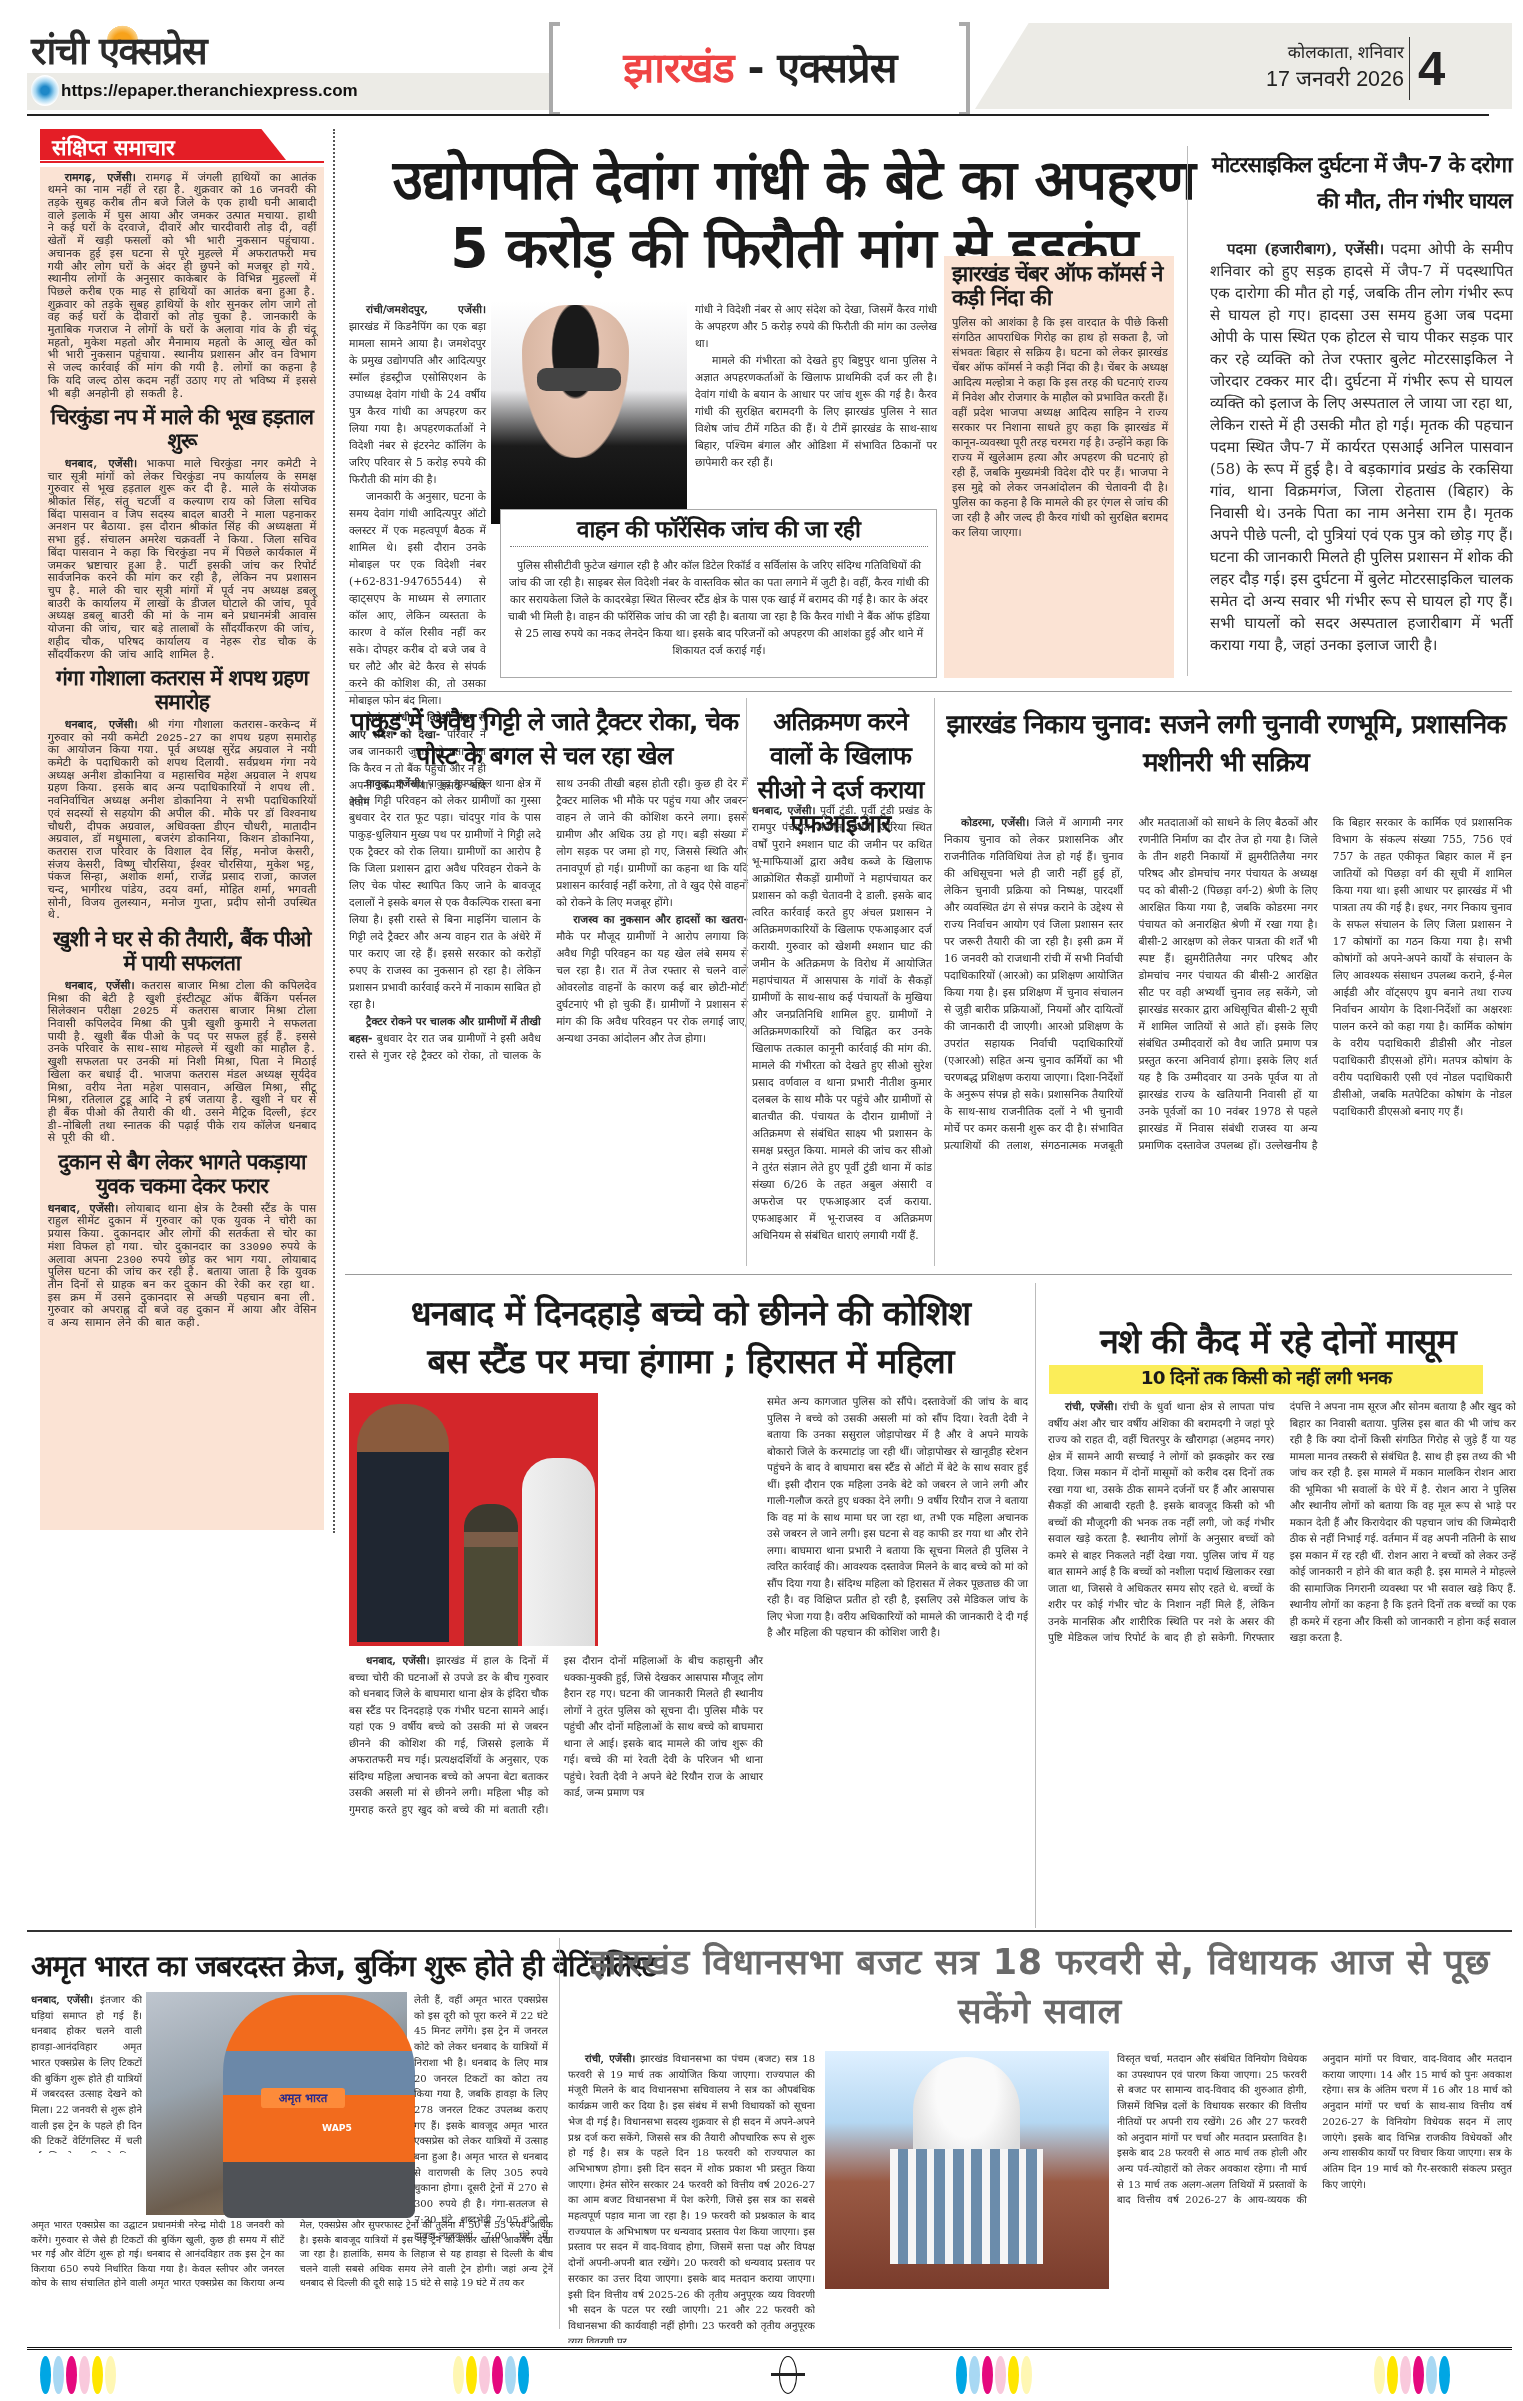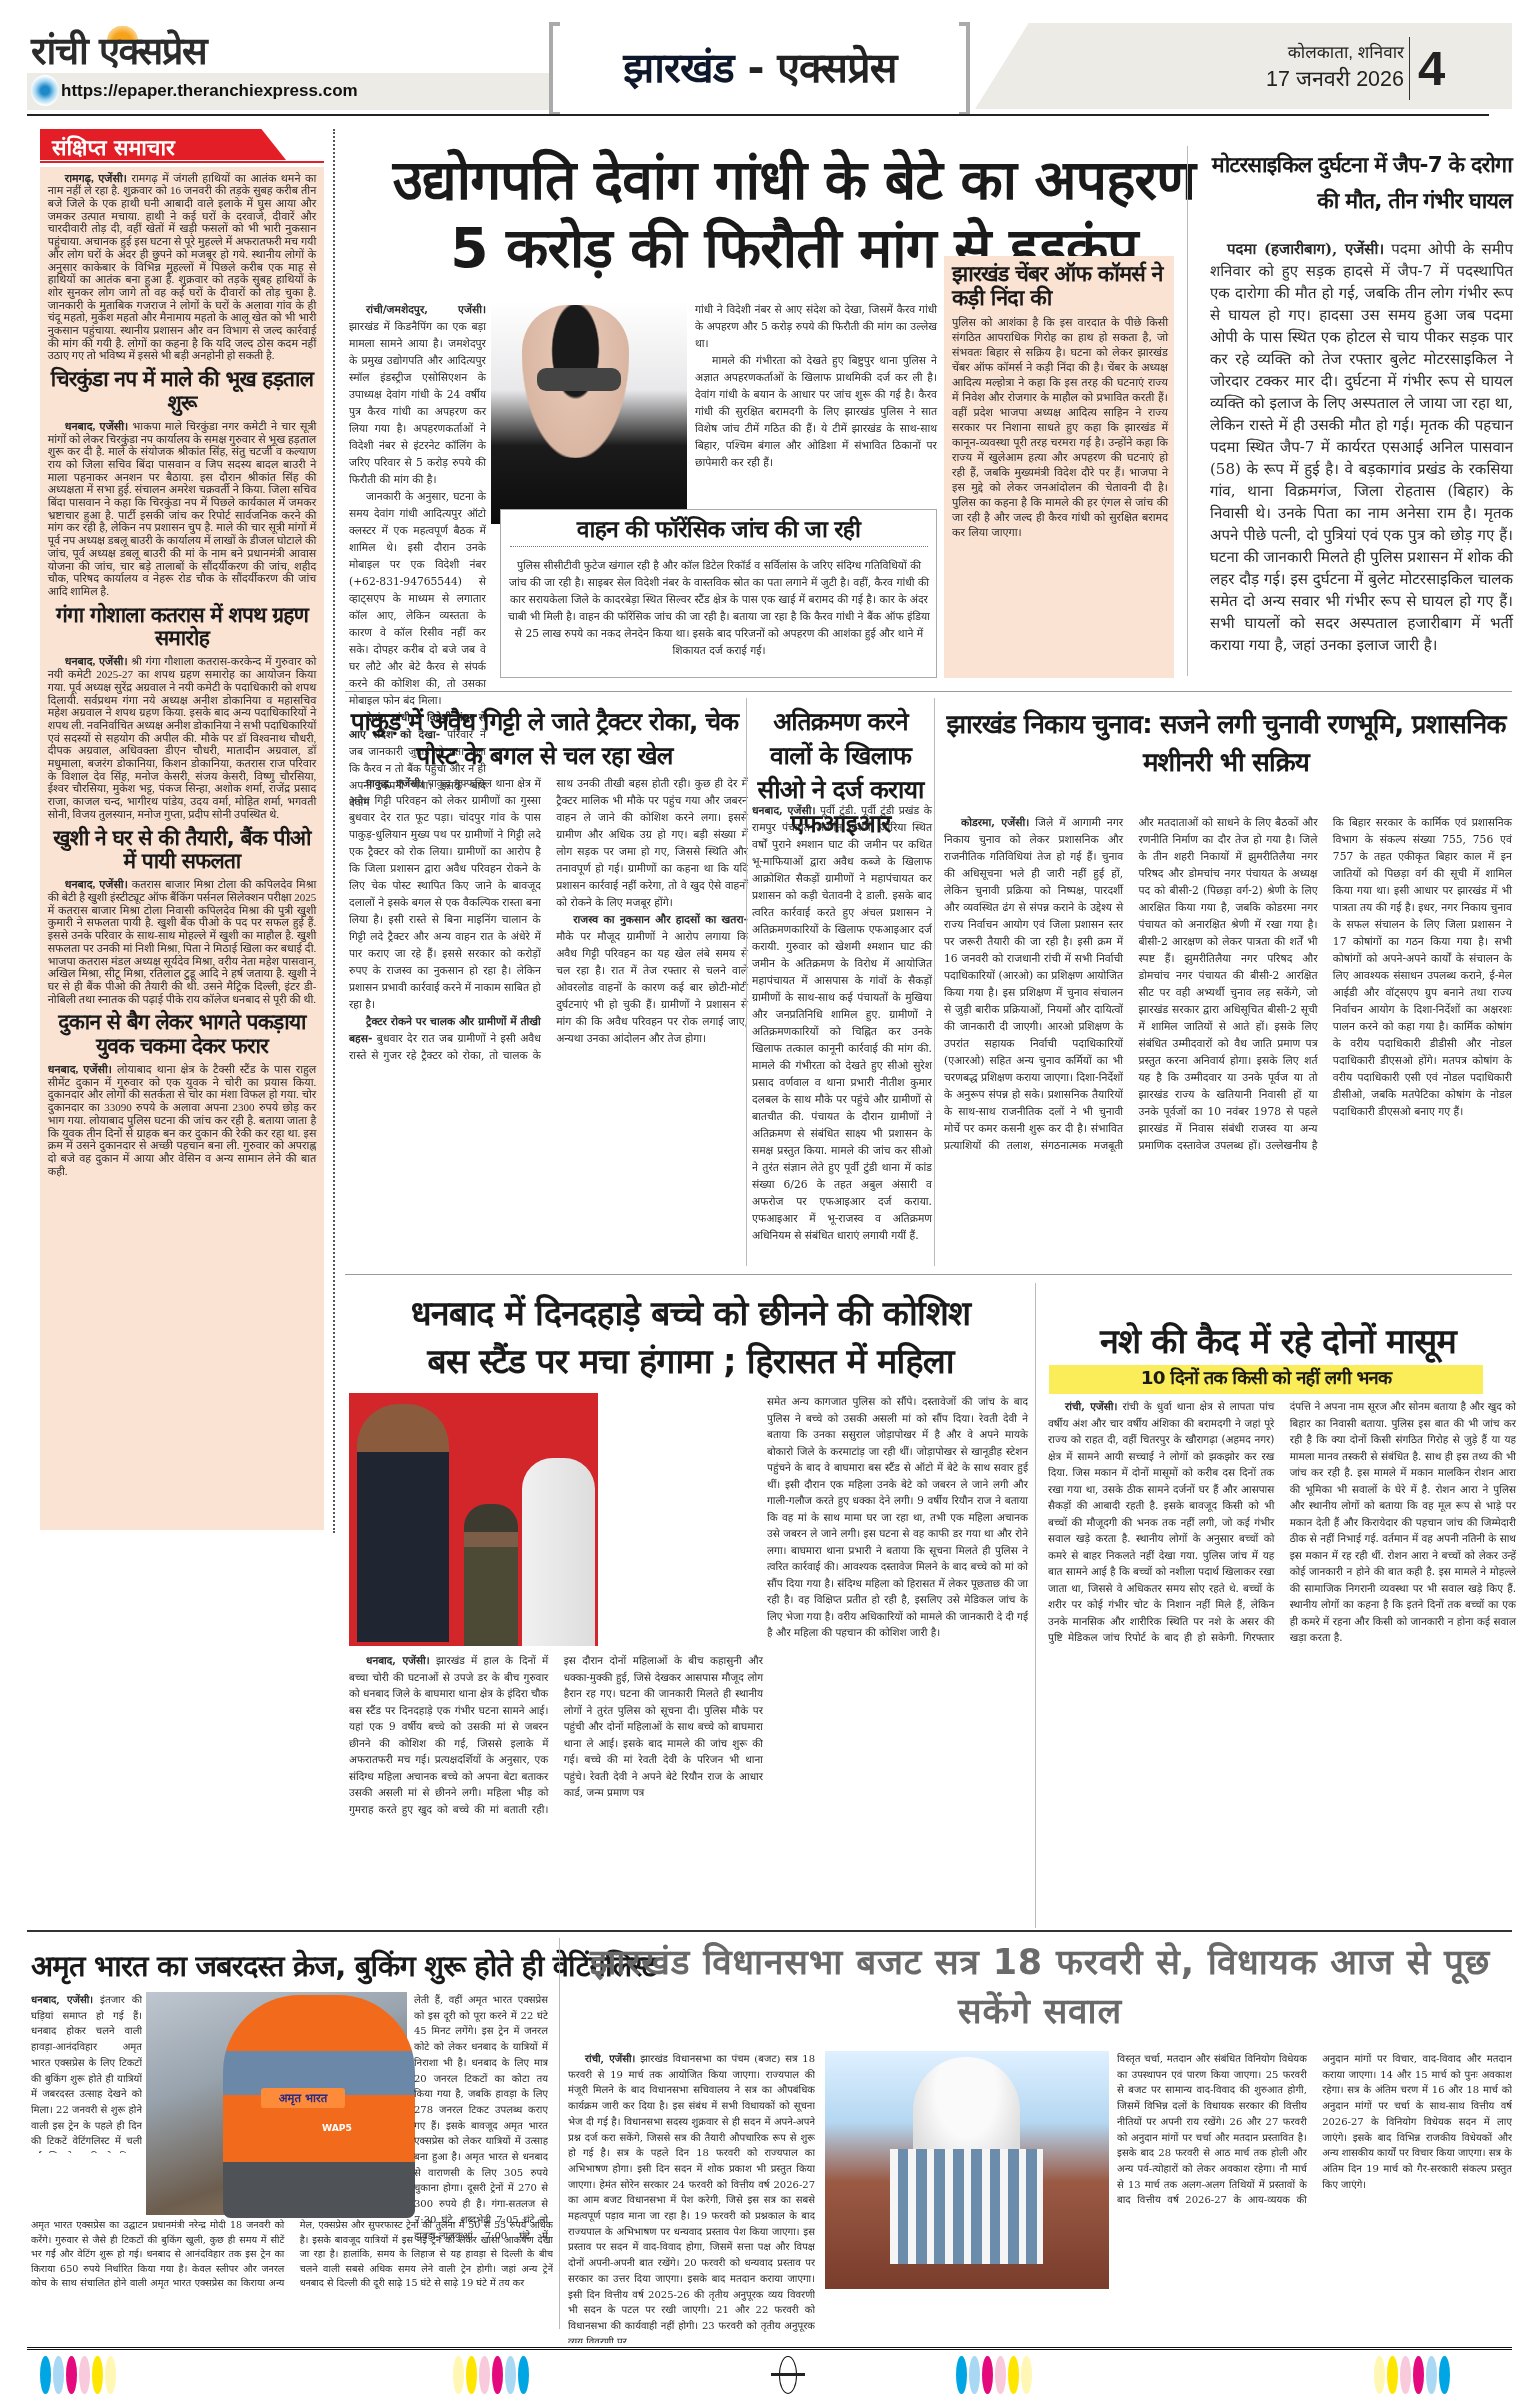--- a/index.html
+++ b/index.html
@@ -17,34 +17,34 @@
 #logo{left:31px;top:23px;width:200px;height:46px;font-size:38px;font-weight:bold;color:#2b2b2b;letter-spacing:-1.5px;font-family:"DejaVu Serif",serif}
 #logo-sun{left:107px;top:24.6px;width:31px;height:17px;border-radius:31px 31px 0 0;background:radial-gradient(circle at 50% 100%,#f7a21b 40%,#fbd38b 70%,transparent 72%)}
 #urlbar{left:27px;top:73px;width:691px;height:37px;background:#ecebe6}
 #url-icon{left:31px;top:75px;width:28px;height:31px;border-radius:50%;background:radial-gradient(circle,#1e88c8 20%,#9fd3f0 45%,#fff 70%)}
 #url{left:61px;top:81px;font-size:17px;font-weight:bold;color:#111;font-family:"Liberation Sans",sans-serif}
 #rule-top{left:27px;top:114px;width:1462px;border-top:2.3px solid #222}
 #section-box{left:553px;top:21.5px;width:414px;height:94px;background:#fff}
 #section-bl{left:549px;top:21.5px;width:10.7px;height:94px;border:4.6px solid #aaa;border-right:none}
 #section-br{left:959px;top:21.5px;width:10.7px;height:94px;border:4.6px solid #aaa;border-left:none}
 #section-title{left:568px;top:38px;width:384px;text-align:center;font-size:41px;font-weight:bold;letter-spacing:-0.8px}
-#section-title .blue{color:#0f172a}
+#section-title .blue{color:#ef4444}
 #date-band{left:975px;top:23px;width:537px;height:86px;background:#ecebe6;clip-path:polygon(10% 0,100% 0,100% 100%,0 100%)}
 #date-city{left:1251px;top:40px;font-size:17px;text-align:right;width:153px;font-family:Liberation Sans, sans-serif}
 #date-date{left:1220px;top:63px;font-size:21.5px;text-align:right;width:184px;font-family:Liberation Sans, sans-serif}
 #date-sep{left:1409px;top:37px;height:63px;border-left:1.5px solid #333}
 #page-num{left:1418px;top:40px;font-size:49px;font-weight:bold;font-family:"Liberation Sans",sans-serif}
 
 #brief-tab{left:40px;top:129px;width:246px;height:31px;background:#e41e26;clip-path:polygon(0 0,90% 0,100% 100%,0 100%)}
 #brief-title{left:52px;top:132px;color:#fff;font-size:21.5px;font-weight:bold}
 #brief-line{left:40px;top:161px;width:284px;border-top:2.3px solid #e41e26}
 #brief-box{left:40px;top:167px;width:284px;height:1363px;background:#fbe3d4}
 #brief-sep{left:333px;top:129px;height:1404px}
 .brief-item .hl{font-size:21px;text-align:center;margin:6.1px 0 4.6px}
-.brief-item .body{font-family:Liberation Serif, serif;font-size:11px;line-height:12.7px}
+.brief-item .body{font-family:Liberation Mono, monospace;font-size:11px;line-height:12.7px}
 
 #lead-hl{left:345px;top:146px;width:898px;text-align:center;font-size:55px;line-height:68px}
 #lead-left{left:349px;top:301px;width:137px}
 #lead-photo{left:491px;top:301px;width:196px;height:223px;background:linear-gradient(180deg,#fff 0%,#e8e8ea 40%,#1b1b1b 65%,#0c0c0c 100%)}
 #lead-photo-head{left:522px;top:305px;width:107px;height:153px;border-radius:46px 46px 54px 54px;background:radial-gradient(ellipse at 50% 30%,#1a1a1a 30%,#e3c2b0 32%,#d8b6a2 70%,transparent 72%)}
 #lead-photo-glasses{left:537px;top:368px;width:84px;height:23px;border-radius:9.2px;background:#444}
 #lead-mid{left:695px;top:301px;width:242px}
 #forensic-box{left:500px;top:509px;width:437px;height:169px;border:0.8px solid #aaa;background:#fff}
 #forensic-hl{left:500px;top:517px;width:437px;text-align:center;font-size:23px}
 #forensic-rule{left:510px;top:546px;width:418px}

